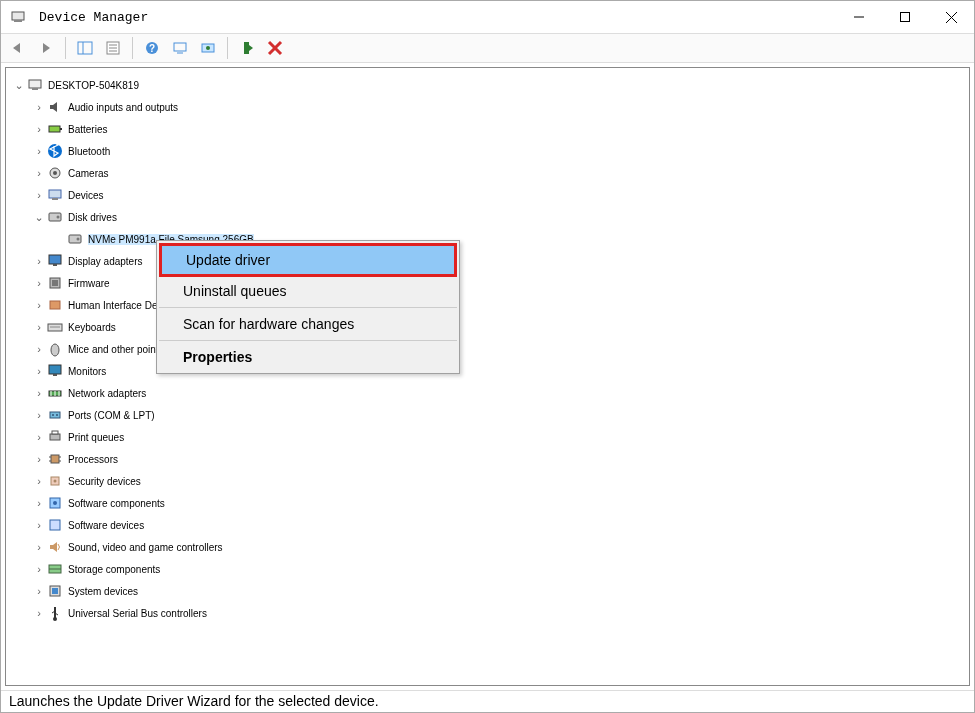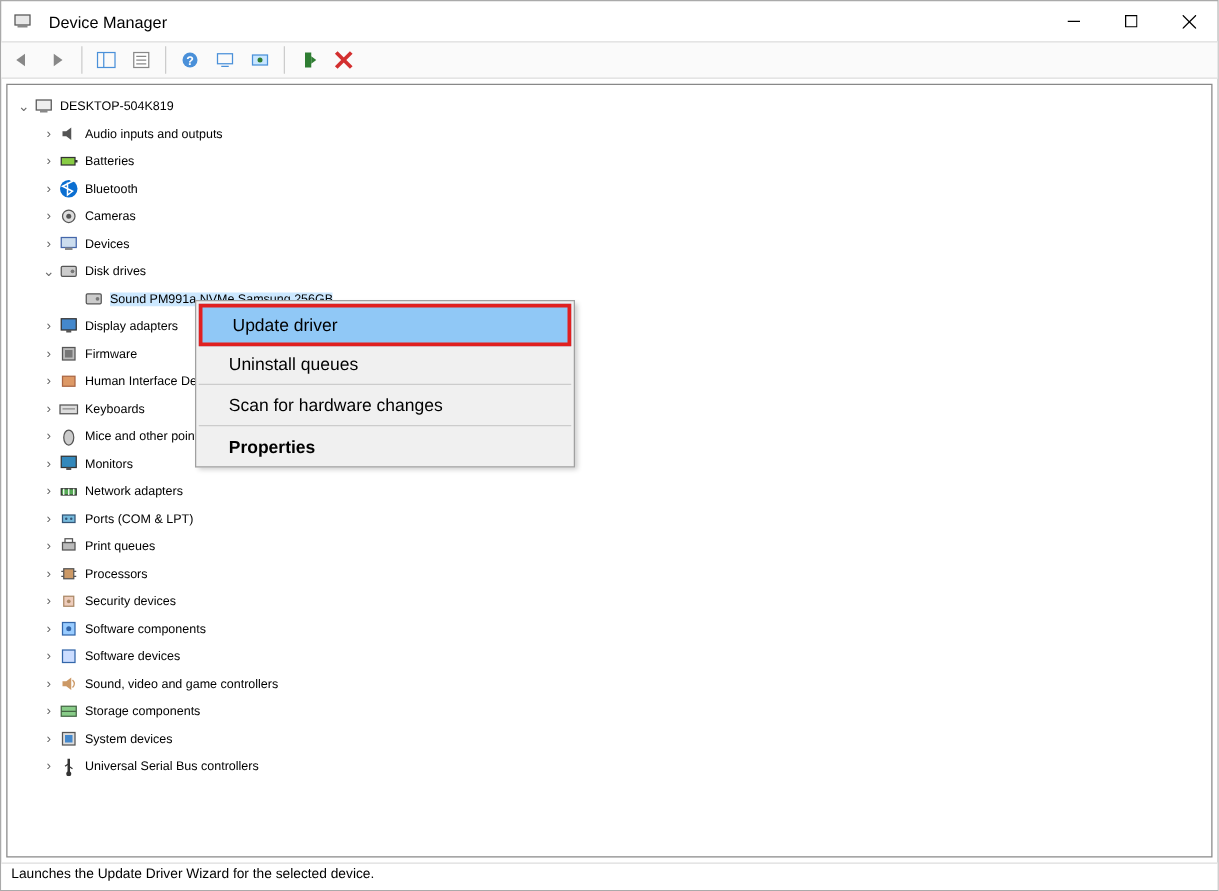--- a/index.html
+++ b/index.html
@@ -1,39 +1,39 @@
 <!DOCTYPE html>
 <html><head>
 <meta charset="utf-8">
 <style>
   * { box-sizing: border-box; }
   body { margin:0; padding:0; font-family: "Segoe UI", Tahoma, sans-serif; font-size:13px; color:#000; background:#fff; width:975px; height:713px; overflow:hidden; }
   .window { width:975px; height:713px; display:flex; flex-direction:column; border:1px solid #aaa; }
-  .titlebar { height:32px; display:flex; align-items:center; padding:0 0 0 8px; }
+  .titlebar { height:32px; display:flex; align-items:center; padding:0 0 0 8px;font-family:Liberation Mono, monospace; }
   .titlebar .title { margin-left:8px; font-size:13px; }
   .winctrls { margin-left:auto; display:flex; }
   .winbtn { width:46px; height:32px; display:flex; align-items:center; justify-content:center; font-size:14px; }
   .menubar { height:22px; display:flex; align-items:center; padding:0 8px; gap:18px; font-size:13px; }
   .menubar span { padding:2px 2px; }
   .toolbar { height:30px; border-top:1px solid #ddd; border-bottom:1px solid #ddd; display:flex; align-items:center; padding:0 6px; gap:6px; background:#fafafa; }
   .tbtn { width:22px; height:22px; display:flex; align-items:center; justify-content:center; border:1px solid transparent; }
   .tsep { width:1px; height:22px; background:#ccc; margin:0 2px; }
   .tree-wrap { flex:1; border:1px solid #888; margin:4px; overflow:auto; padding:6px 2px; position:relative; background:#fff; }
   .node { display:flex; align-items:center; height:22px; padding-left:0; white-space:nowrap; }
   .tw { width:14px; display:inline-flex; justify-content:center; color:#666; font-size:11px; }
   .icon { width:18px; height:18px; display:inline-flex; align-items:center; justify-content:center; margin-right:4px; }
   .lbl { font-size:10px; }
   .sel { background:#cce8ff; }
   .ctxmenu { position:absolute; background:#f0f0f0; border:1px solid #a0a0a0; box-shadow:2px 2px 4px rgba(0,0,0,.2); font-size:14px; padding:2px; }
   .ctxitem { padding:6px 20px 6px 24px; }
   .ctxitem.hl { background:#90c8f6; }
   .ctxitem.sep { border-top:1px solid #ccc; margin:2px 0; padding:0; height:0; }
   .ctxitem.bold { font-weight:bold; }
   .redbox { border:3px solid #e02020; }
-  .status { height:22px; border-top:1px solid #ddd; padding:2px 8px; font-size:11px; background:#fff; }
+  .status { height:22px; border-top:1px solid #ddd; padding:2px 8px; font-size:14px; background:#fff; }
   svg { display:block; }
 </style>
 </head>
 <body>
 
 <div class="window">
 
   <div class="titlebar">
     <span class="icon">
       <svg width="16" height="16">
@@ -195,21 +195,21 @@
           <span class="lbl">Disk drives</span>
         </div>
         <div class="node" style="padding-left: 44px;">
           <span class="tw"></span>
           <span class="icon">
             <svg width="16" height="16">
               <rect x="2" y="4" width="12" height="8" rx="1" fill="#ccc" stroke="#555"></rect>
               <circle cx="11" cy="8" r="1.5" fill="#777"></circle>
             </svg>
           </span>
-          <span class="lbl sel">Sound PM991a NVMe Samsung 256GB</span>
+          <span class="lbl sel">NVMe PM991a File Samsung 256GB</span>
         </div>
         <div class="node" style="padding-left: 24px;">
           <span class="tw">›</span>
           <span class="icon">
             <svg width="16" height="16">
               <rect x="2" y="2" width="12" height="9" fill="#48c" stroke="#333"></rect>
               <rect x="6" y="11" width="4" height="2" fill="#555"></rect>
             </svg>
           </span>
           <span class="lbl">Display adapters</span>

